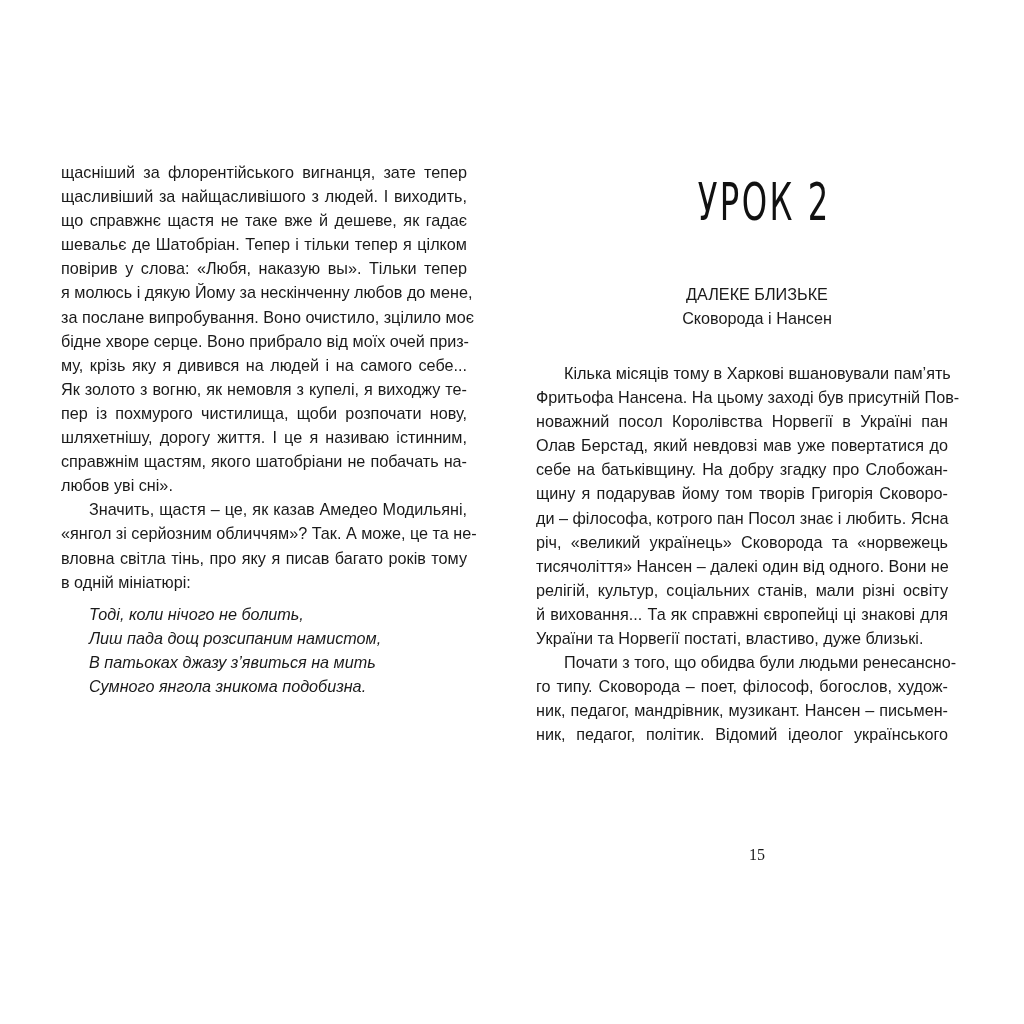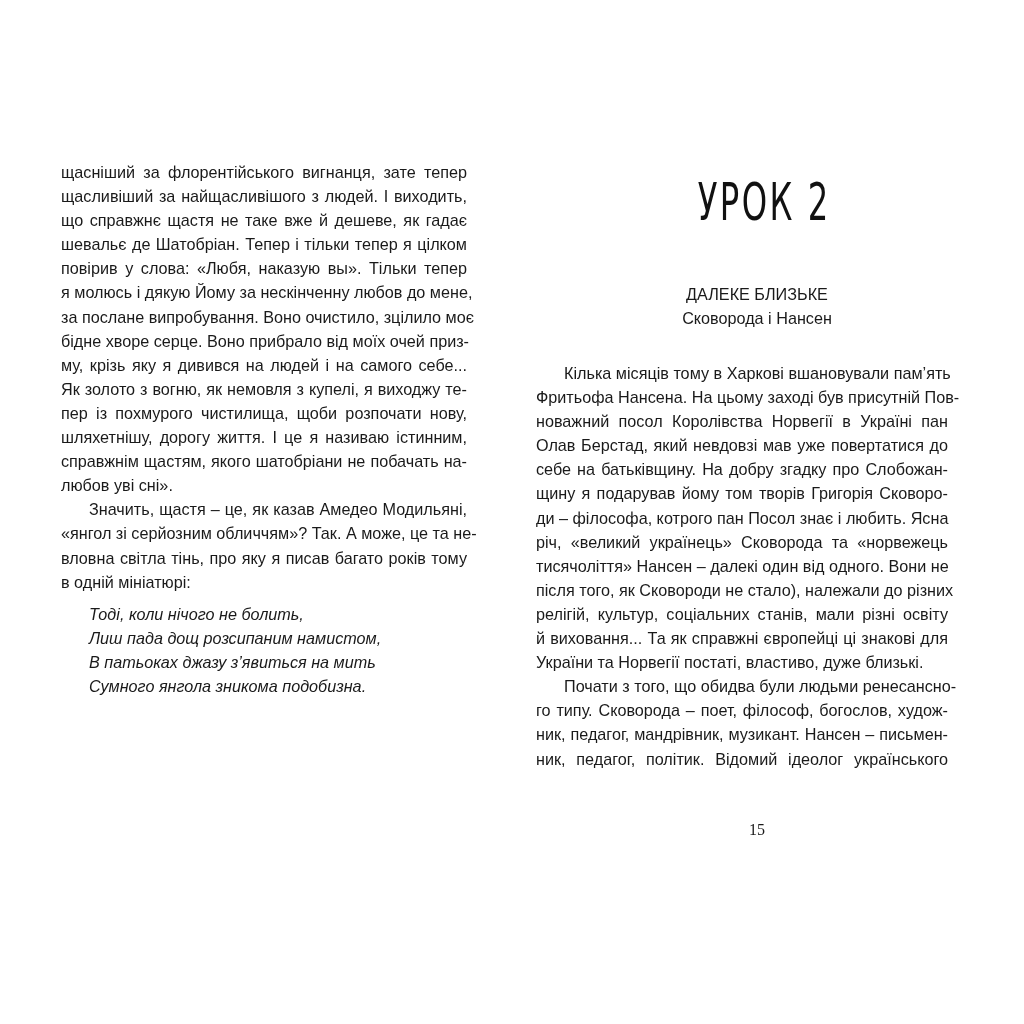--- a/index.html
+++ b/index.html
@@ -22,21 +22,21 @@
   .poem-line { display: block; white-space: nowrap; font-style: italic; padding-left: 28px; height: 24.1px; }
   .chapter-title {
     position: absolute; left: 0; width: 512px; top: 172px; text-align: center;
     font-family: "DejaVu Sans", sans-serif; font-size: 52px; font-weight: normal;
     letter-spacing: 4px; transform: scaleX(0.62); transform-origin: 246px 0;
     color: #111;
   }
   .subtitle { position: absolute; left: 0; width: 490px; text-align: center; font-size: 16.2px; }
   .subtitle-1 { top: 285px; }
   .subtitle-2 { top: 309px; }
-  .page-number { position: absolute; top: 821px; left: 0; width: 490px; text-align: center; font-size: 16px; font-family: "Liberation Serif", serif; }
+  .page-number { position: absolute; top: 846px; left: 0; width: 490px; text-align: center; font-size: 16px; font-family: "Liberation Serif", serif; }
 </style>
 </head>
 <body>
 
 <div class="page page-left">
   <div class="text-block left-text">
     <span class="line">щасніший за флорентійського вигнанця, зате тепер</span>
     <span class="line">щасливіший за найщасливішого з людей. І виходить,</span>
     <span class="line">що справжнє щастя не таке вже й дешеве, як гадає</span>
     <span class="line">шевальє де Шатобріан. Тепер і тільки тепер я цілком</span>
@@ -72,21 +72,20 @@
 <div class="text-block right-text">
   <span class="line indent">Кілька місяців тому в Харкові вшановували пам’ять</span>
   <span class="line">Фритьофа Нансена. На цьому заході був присутній Пов-</span>
   <span class="line">новажний посол Королівства Норвегії в Україні пан</span>
   <span class="line">Олав Берстад, який невдовзі мав уже повертатися до</span>
   <span class="line">себе на батьківщину. На добру згадку про Слобожан-</span>
   <span class="line">щину я подарував йому том творів Григорія Сковоро-</span>
   <span class="line">ди – філософа, котрого пан Посол знає і любить. Ясна</span>
   <span class="line">річ, «великий українець» Сковорода та «норвежець</span>
   <span class="line">тисячоліття» Нансен – далекі один від одного. Вони не</span>
-  <span class="line">після того, як Сковороди не стало), належали до різних</span>
   <span class="line">релігій, культур, соціальних станів, мали різні освіту</span>
   <span class="line">й виховання... Та як справжні європейці ці знакові для</span>
   <span class="line last">України та Норвегії постаті, властиво, дуже близькі.</span>
   <span class="line indent">Почати з того, що обидва були людьми ренесансно-</span>
   <span class="line">го типу. Сковорода – поет, філософ, богослов, худож-</span>
   <span class="line">ник, педагог, мандрівник, музикант. Нансен – письмен-</span>
   <span class="line">ник, педагог, політик. Відомий ідеолог українського</span>
 </div>
 
 </body></html>

